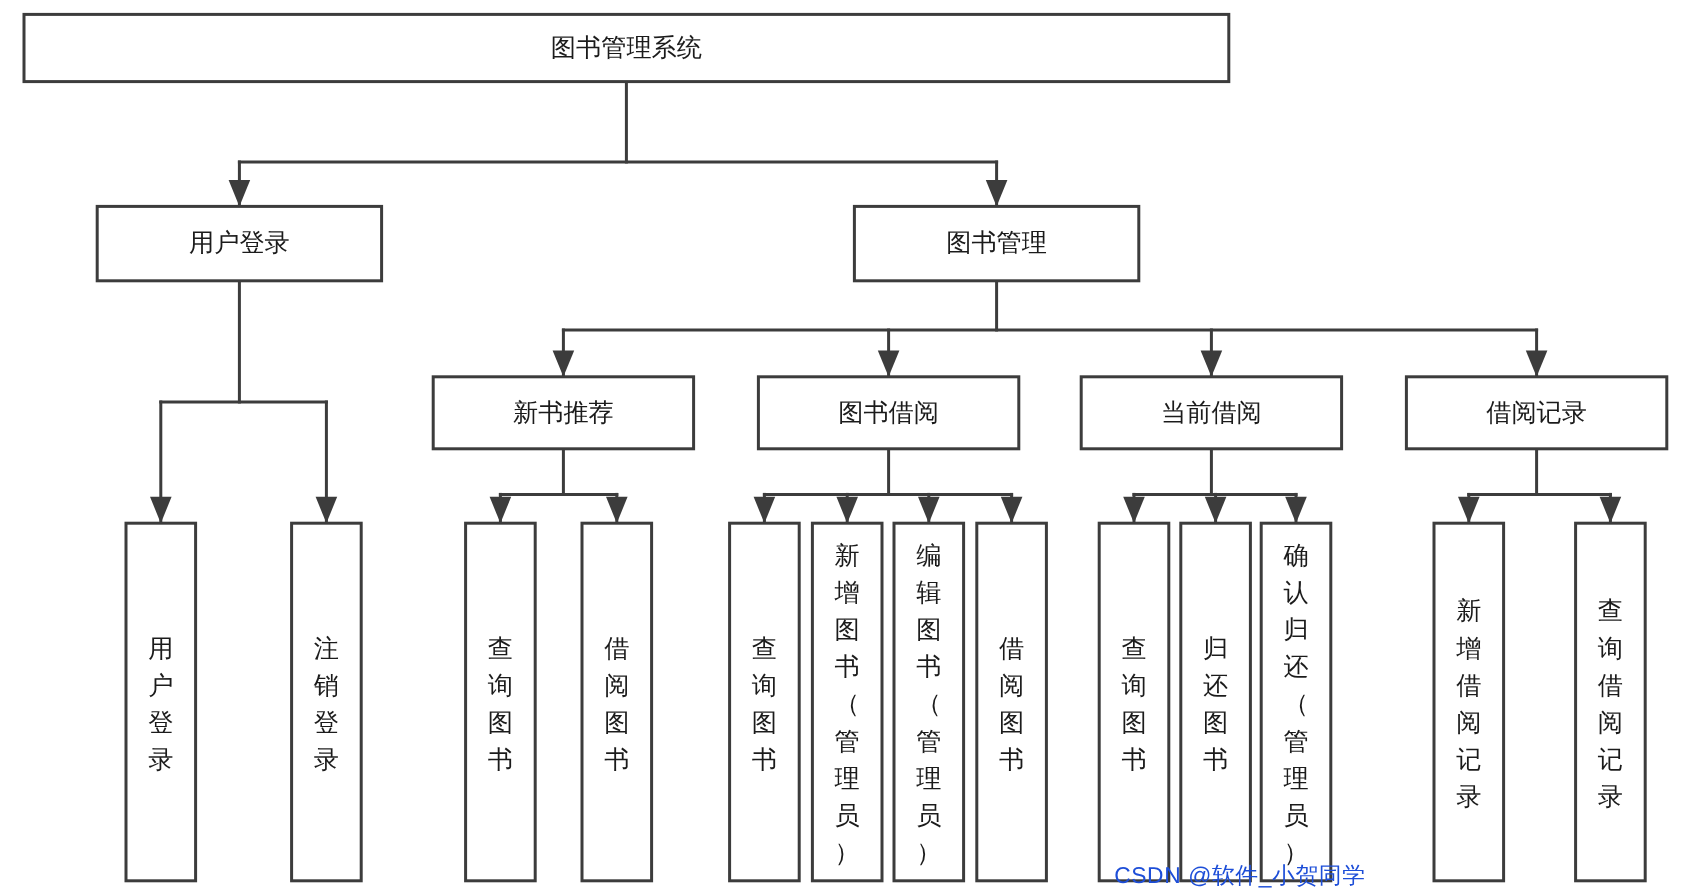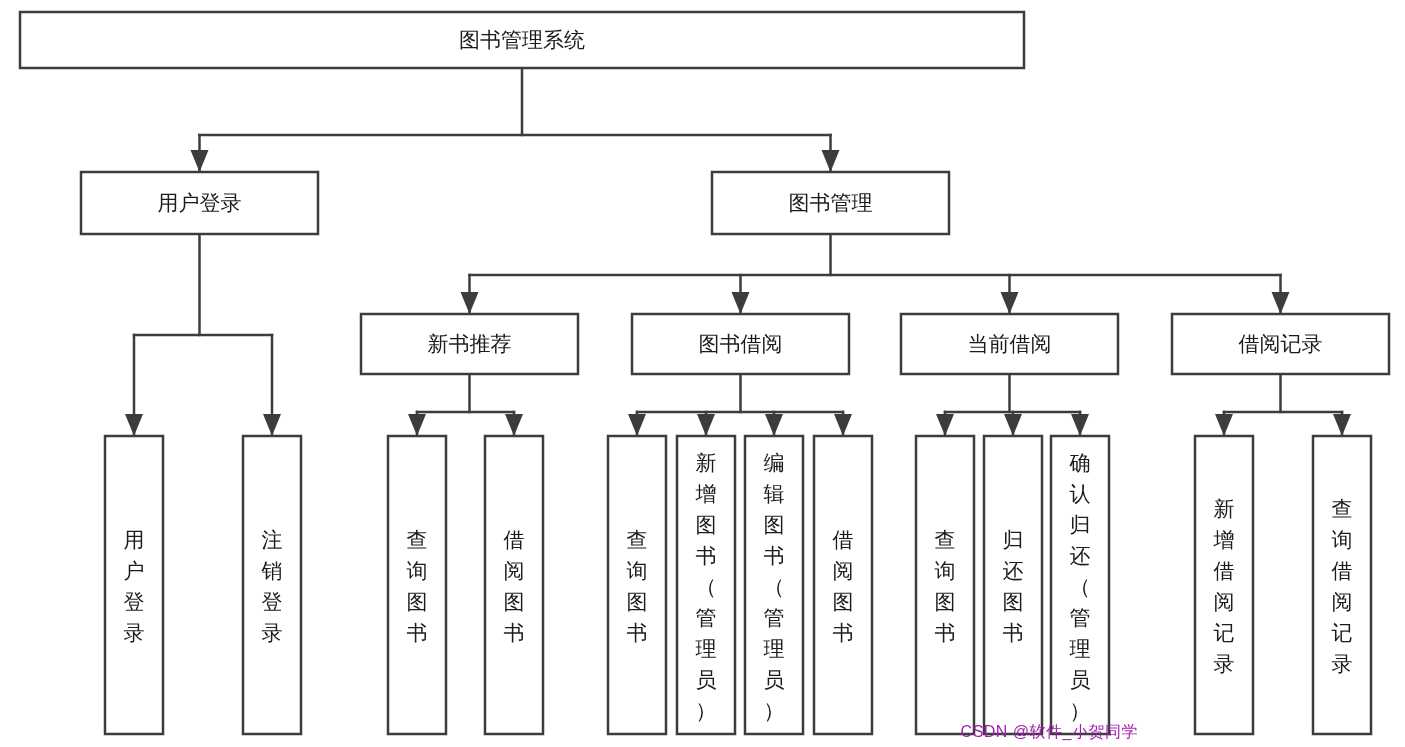--- a/index.html
+++ b/index.html
@@ -52,22 +52,22 @@
     font-family: "Liberation Sans", "DejaVu Sans", sans-serif;
     font-size: 21px;
     fill: #1b1b1b;
     text-anchor: middle;
   }
   .watermark {
     position: absolute;
     right: 8px;
     bottom: 4px;
     font-family: "Liberation Sans", "DejaVu Sans", sans-serif;
-    font-size: 16px;
-    color: #a21caf;
+    font-size: 19px;
+    color: #1d4ed8;
     white-space: nowrap;
     letter-spacing: 0.5px;
     user-select: none;
   }
 </style>
 </head>
 <body>
 
 <div id="diagram-root">
   <svg id="tree-svg" viewBox="0 0 1405 747">

